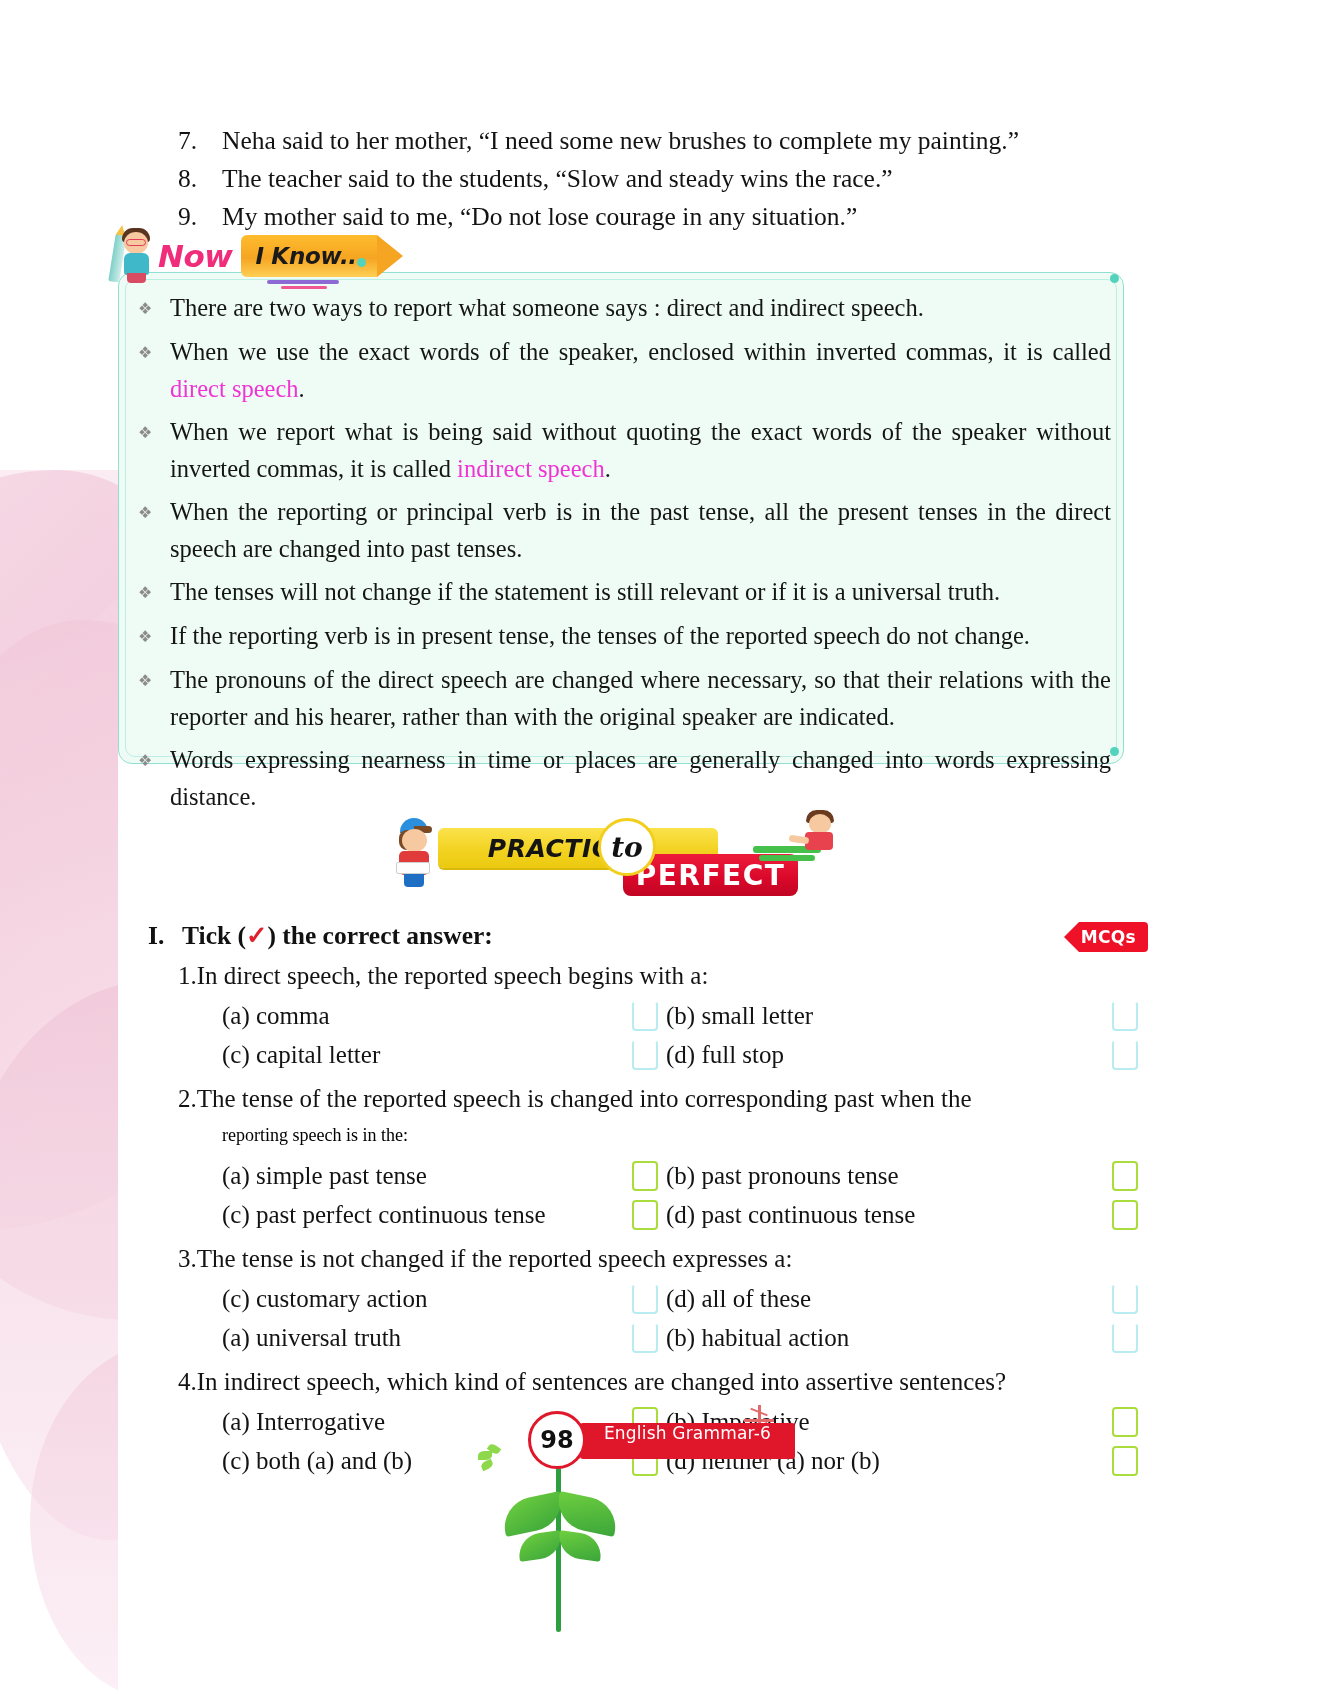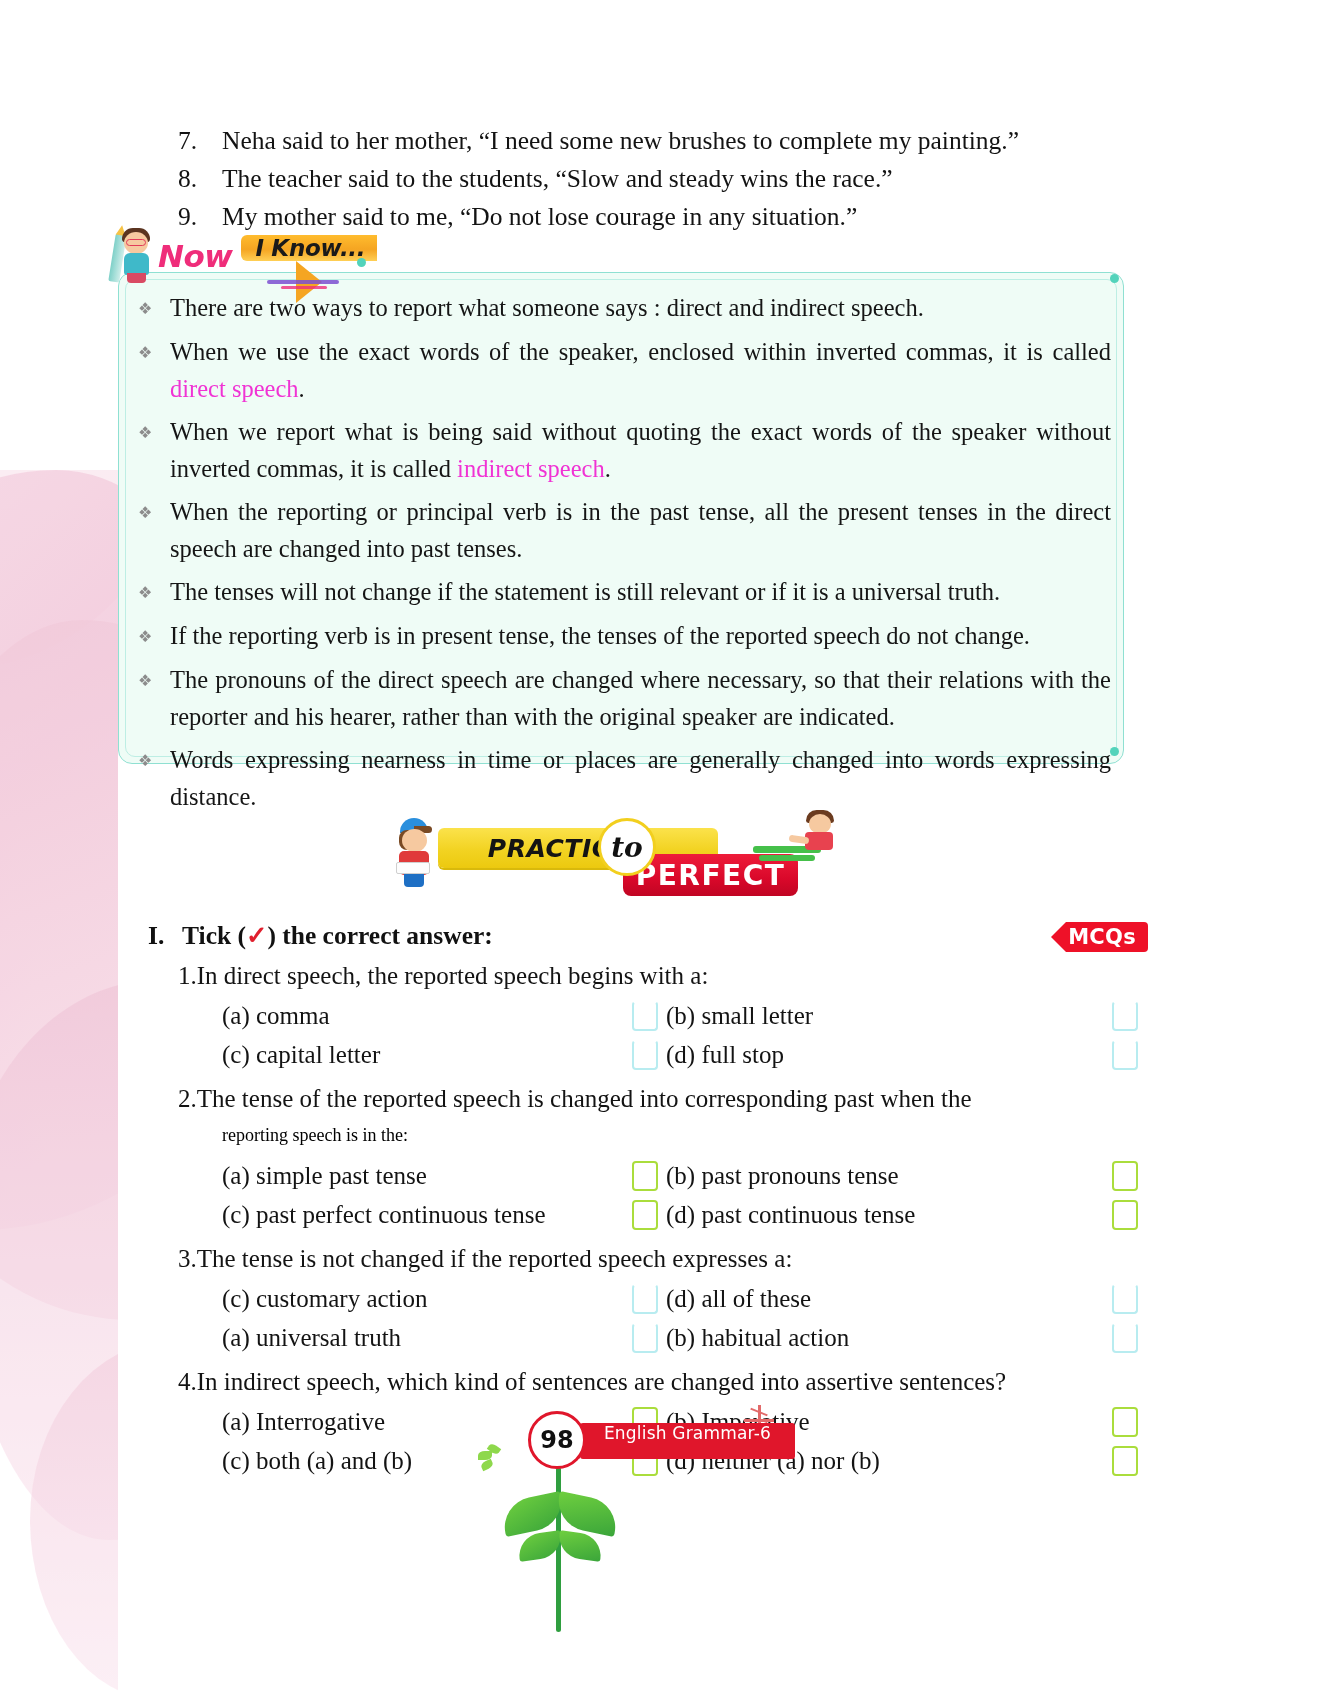--- a/index.html
+++ b/index.html
@@ -67,21 +67,21 @@
   .nik-pencil:after{content:""; position:absolute; left:0; top:-9px; width:0;height:0;
       border-left:5.5px solid transparent;border-right:5.5px solid transparent;border-bottom:10px solid #f6c244;}
   .kid-head{position:absolute; left:12px; top:4px; width:24px;height:22px;background:#f6c9a0;border-radius:50%;}
   .kid-hair{position:absolute; left:10px; top:0px; width:28px;height:14px;background:#5b3420;border-radius:14px 14px 4px 4px;}
   .kid-glass{position:absolute; left:14px; top:11px; width:20px;height:7px;border:1.6px solid #e23b5a;border-radius:4px;}
   .kid-body{position:absolute; left:12px; top:25px; width:25px;height:22px;background:#3fb9c9;border-radius:6px 6px 3px 3px;}
   .kid-legs{position:absolute; left:15px; top:45px; width:19px;height:10px;background:#d94a63;border-radius:0 0 4px 4px;}
 
   .nik-now { font-family:"DejaVu Sans", sans-serif; font-weight:bold; font-style:italic;
      font-size:31px; color:#ef2d7a; letter-spacing:-.5px; margin-right:9px; text-shadow:1px 1px 0 #fff;}
-  .nik-arrow { position:relative; height:42px; display:flex; align-items:center;flex-direction:column; }
+  .nik-arrow { position:relative; height:42px; display:flex; align-items:center; }
   .nik-arrow-body {
      background: linear-gradient(180deg,#ffbc2e 0%, #f5a522 55%, #ffcf55 100%);
      height:42px; display:flex; align-items:center; padding:0 12px 0 14px;
      border-radius:6px 0 0 6px;
   }
   .nik-arrow-tip {
      width:0;height:0;border-top:21px solid transparent;border-bottom:21px solid transparent;
      border-left:26px solid #f5a522;
   }
   .nik-know { font-family:"DejaVu Sans", sans-serif; font-weight:bold; font-style:italic;
@@ -158,21 +158,21 @@
   .ex { position:absolute; left:148px; top:920px; width:990px; z-index:6;}
   .ex-head { display:flex; font-size:25.5px; font-weight:bold; color:#111; align-items:baseline; }
   .ex-head-num { flex:0 0 34px; }
   .tick { color:#e01f2d; font-weight:bold; }
   .mcq-badge {
     position:absolute; right:-10px; top:2px;
     display:flex; align-items:center; height:30px;
   }
   .mcq-arrow { width:0;height:0;border-top:15px solid transparent;border-bottom:15px solid transparent;border-right:15px solid #ee1128;}
   .mcq-body { background:#ee1128; color:#fff; font-family:"DejaVu Sans", sans-serif;
-     font-weight:bold; font-size:21px; padding:0 12px 0 2px; height:30px; line-height:30px;
+     font-weight:bold; font-size:17px; padding:0 12px 0 2px; height:30px; line-height:30px;
      border-radius:0 4px 4px 0; letter-spacing:.3px;}
 
   .q { margin-top:6px; }
   .q-line { display:flex; font-size:25px; line-height:37px; color:#131313;}
   .q-num { flex:0 0 44px; padding-left:30px;}
   .q-text { flex:1; }
   .q-text.just { text-align:justify; }
   .q-cont { padding-left:74px; font-size:18px; line-height:37px; }
 
   .opts { margin-top:2px; }

